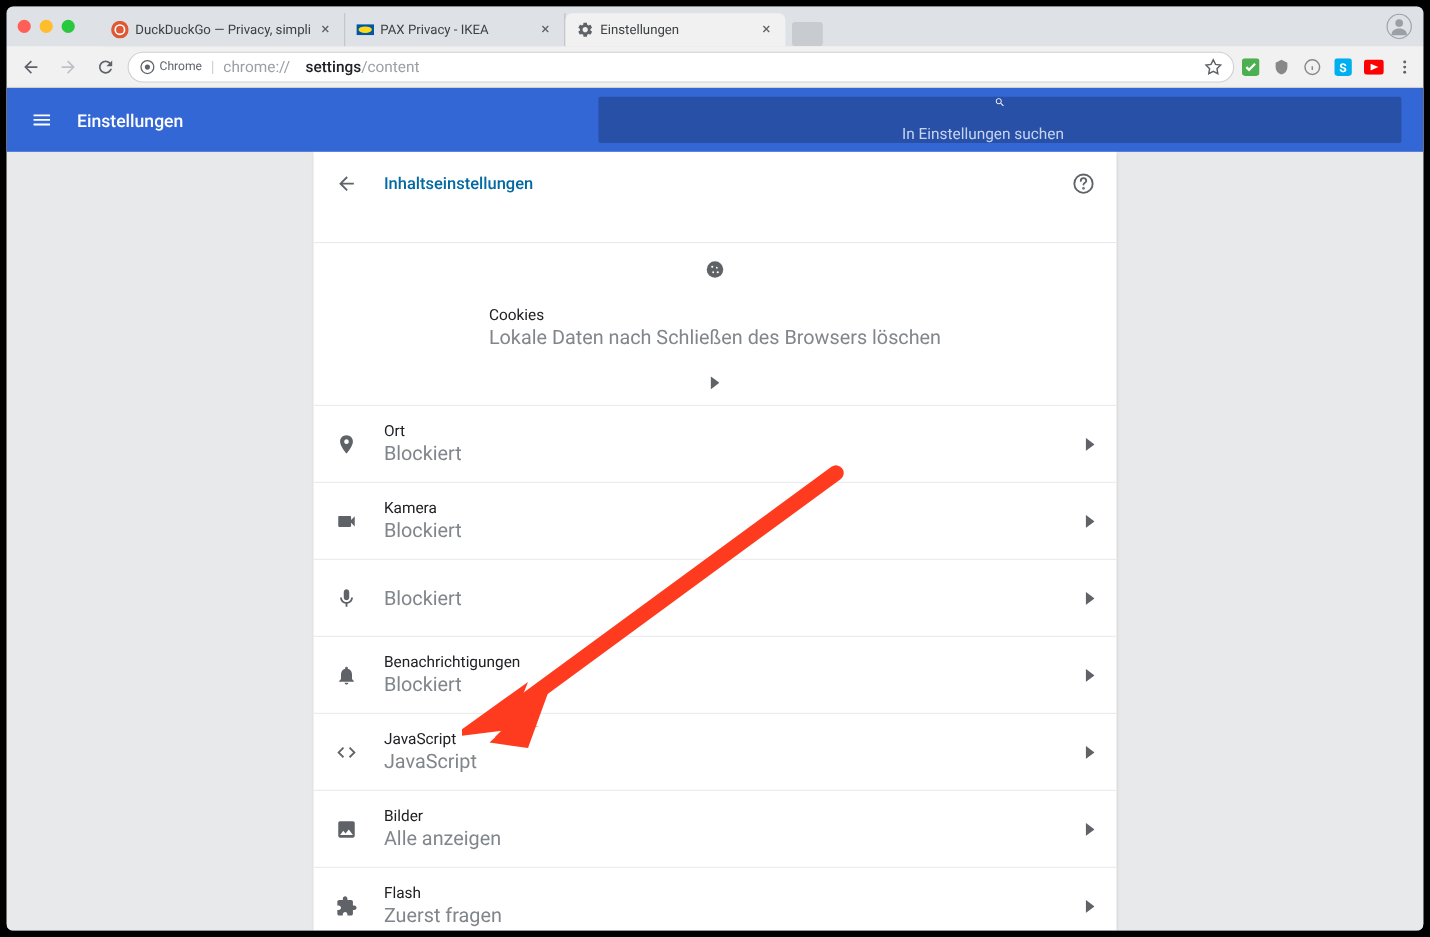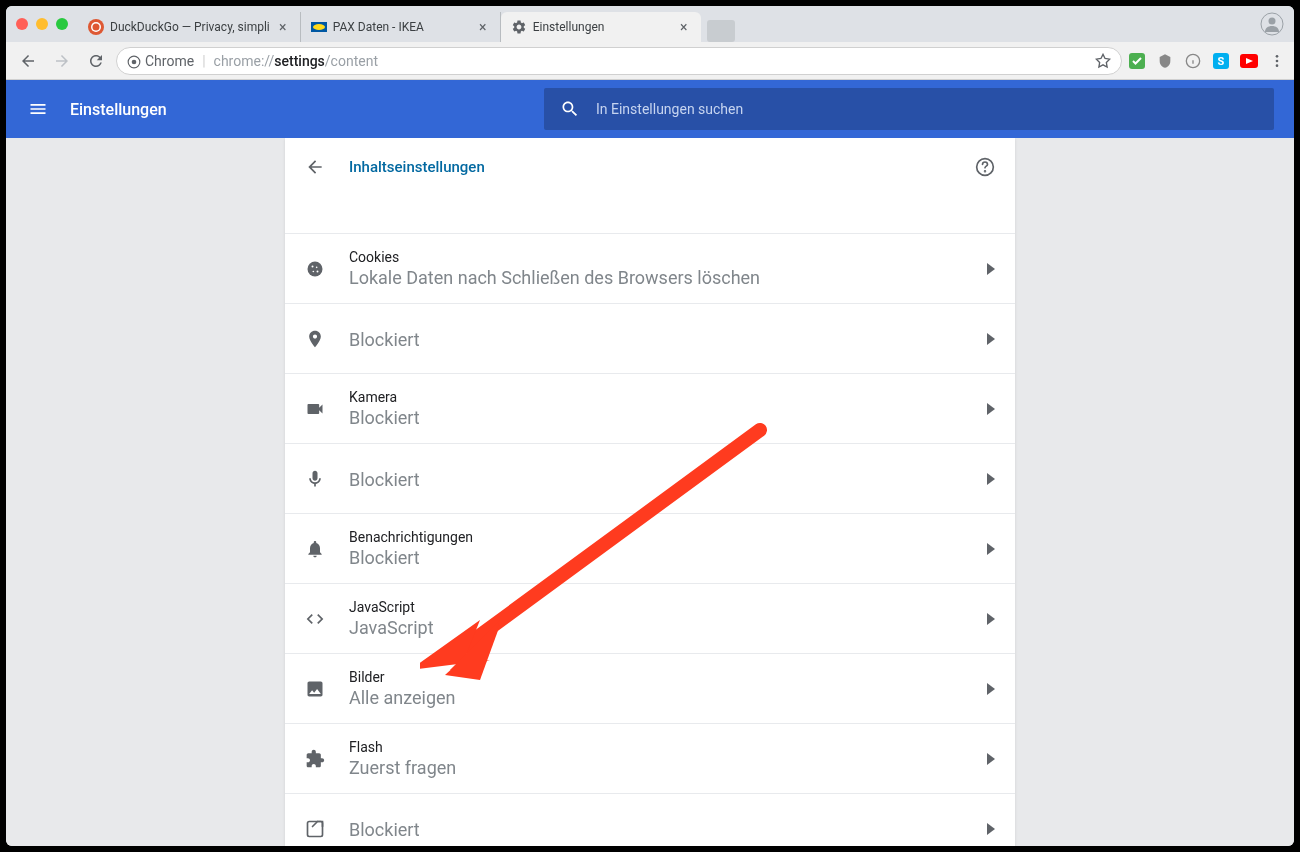--- a/index.html
+++ b/index.html
@@ -1,58 +1,58 @@
 <!DOCTYPE html>
 <html><head>
 <meta charset="utf-8">
 <style>
 * { margin: 0; padding: 0; box-sizing: border-box; font-family: -apple-system, BlinkMacSystemFont, "Segoe UI", Roboto, Arial, sans-serif; }
 body { background: #000; width: 1300px; height: 852px; overflow: hidden; position: relative; }
 .window { position: absolute; top: 6px; left: 6px; right: 6px; bottom: 6px; background: #dee1e6; border-radius: 6px; overflow: hidden; display: flex; flex-direction: column; }
-.titlebar { height: 36px; background: #dee1e6; display: flex; align-items: center; padding: 0 10px; }
+.titlebar { height: 36px; background: #dee1e6; display: flex; align-items: center; padding: 0 10px; gap: 13px; }
 .traffic-lights { display: flex; gap: 8px; margin-right: 10px; }
 .light { width: 12px; height: 12px; border-radius: 50%; }
 .light.red { background: #ff5f57; }
 .light.yellow { background: #ffbd2e; }
 .light.green { background: #28c93f; }
 .tabs { display: flex; flex: 1; height: 100%; align-items: flex-end; }
 .tab { height: 30px; display: flex; align-items: center; padding: 0 10px; gap: 6px; font-size: 12px; color: #3c4043; border-right: 1px solid #b8bcc0; min-width: 200px; max-width: 240px; background: #dee1e6; cursor: pointer; position: relative; }
 .tab.active { background: #f1f1f1; border-radius: 6px 6px 0 0; border-right: none; }
 .tab .favicon { width: 16px; height: 16px; flex-shrink: 0; display: flex; align-items: center; justify-content: center; }
 .tab .tab-title { flex: 1; white-space: nowrap; overflow: hidden; text-overflow: ellipsis; }
 .tab .tab-close { width: 14px; height: 14px; display: flex; align-items: center; justify-content: center; color: #5f6368; font-size: 14px; }
 .newtab { width: 28px; height: 22px; background: #c8ccd0; margin-left: 6px; border-radius: 3px; }
 .titlebar-right { margin-left: auto; display: flex; align-items: center; gap: 10px; color: #5f6368; }
 .avatar-icon { width: 24px; height: 24px; }
 .toolbar { height: 38px; background: #f1f1f1; display: flex; align-items: center; padding: 0 8px; gap: 6px; border-bottom: 1px solid #d0d0d0; }
 .nav-btn { width: 28px; height: 28px; display: flex; align-items: center; justify-content: center; color: #5f6368; cursor: pointer; }
 .nav-btn.disabled { color: #bdc1c6; }
 .omnibox { flex: 1; height: 28px; background: #fff; border: 1px solid #d0d0d0; border-radius: 14px; display: flex; align-items: center; padding: 0 10px; gap: 8px; font-size: 14px; }
-.omnibox .chrome-chip { color: #5f6368; display: flex; align-items: flex-end; gap: 4px; font-size: 14px; }
+.omnibox .chrome-chip { color: #5f6368; display: flex; align-items: flex-start; gap: 4px; font-size: 11px; }
 .omnibox .url-text { color: #9aa0a6; }
-.omnibox .url-text .bold { color: #202124; font-weight: 500; }
+.omnibox .url-text .bold { color: #202124; font-weight: 500; margin-left: 14px; }
 .omnibox .star { margin-left: auto; color: #5f6368; }
 .ext-icons { display: flex; align-items: center; gap: 10px; }
 .ext-icon { width: 18px; height: 18px; display: flex; align-items: center; justify-content: center; }
 .content-area { flex: 1; background: #e8e9eb; display: flex; flex-direction: column; overflow: hidden; }
 .blue-header { height: 58px; background: #3367d6; display: flex; align-items: center; padding: 0 20px; gap: 20px; color: #fff; }
 .hamburger { width: 24px; height: 24px; cursor: pointer; display: flex; align-items: center; justify-content: center; }
 .header-title { font-size: 16px; font-weight: 500; margin-right: auto; }
-.searchbox { width: 730px; height: 42px; background: #2850a7; border-radius: 2px; display: flex; align-items: center; padding: 0 16px; gap: 16px; color: #fff; margin-left: 100px; }
+.searchbox { width: 730px; height: 42px; background: #2850a7; border-radius: 2px; display: flex; align-items: center; padding: 0 16px; gap: 16px; color: #fff; margin-left: 100px; flex-direction: column; }
 .searchbox input { background: transparent; border: none; outline: none; color: #fff; font-size: 14px; flex: 1; }
 .searchbox input::placeholder { color: #c6d4f0; }
 .scroll-area { flex: 1; display: flex; justify-content: center; overflow: hidden; padding-top: 0; }
 .settings-panel { width: 730px; background: #fff; box-shadow: 0 1px 3px rgba(0,0,0,0.1); }
 .panel-header { height: 58px; display: flex; align-items: center; padding: 0 20px; gap: 24px; }
 .panel-header .back { color: #5f6368; cursor: pointer; }
 .panel-header .title { font-size: 15px; color: #0369a1; font-weight: 500; flex: 1; }
 .panel-header .help { color: #5f6368; cursor: pointer; }
 .settings-list { }
 .settings-row { display: flex; align-items: center; padding: 14px 20px; border-top: 1px solid #e8eaed; cursor: pointer; gap: 24px; min-height: 70px; }
-.settings-row:first-child { border-top: none; margin-top: 37px; border-top: 1px solid #e8eaed; }
+.settings-row:first-child { border-top: none; margin-top: 24px; border-top: 1px solid #e8eaed; flex-direction: column; }
 .row-icon { width: 20px; color: #5f6368; display: flex; align-items: center; justify-content: center; }
 .row-text { flex: 1; }
 .row-title { font-size: 14px; color: #202124; }
 .row-subtitle { font-size: 18px; color: #80868b; margin-top: 2px; }
 .row-chevron { color: #5f6368; }
 .arrow-annotation { position: absolute; top: 420px; left: 420px; pointer-events: none; z-index: 100; }
 svg { display: block; }
 </style>
 </head>
 <body>
@@ -77,21 +77,21 @@
         <span class="tab-title">DuckDuckGo — Privacy, simpli</span>
         <span class="tab-close">×</span>
       </div>
       <div class="tab">
         <span class="favicon">
           <svg width="16" height="10" viewBox="0 0 16 10">
               <rect width="16" height="10" fill="#0058a3"></rect>
               <ellipse cx="8" cy="5" rx="6" ry="3" fill="#ffda1a"></ellipse>
             </svg>
         </span>
-        <span class="tab-title">PAX Daten - IKEA</span>
+        <span class="tab-title">PAX Privacy - IKEA</span>
         <span class="tab-close">×</span>
       </div>
       <div class="tab active">
         <span class="favicon">
           <svg width="16" height="16" viewBox="0 0 24 24" fill="#5f6368">
               <path d="M19.14 12.94c.04-.3.06-.61.06-.94 0-.32-.02-.64-.07-.94l2.03-1.58c.18-.14.23-.41.12-.61l-1.92-3.32c-.12-.22-.37-.29-.59-.22l-2.39.96c-.5-.38-1.03-.7-1.62-.94l-.36-2.54c-.04-.24-.24-.41-.48-.41h-3.84c-.24 0-.43.17-.47.41l-.36 2.54c-.59.24-1.13.57-1.62.94l-2.39-.96c-.22-.08-.47 0-.59.22L2.74 8.87c-.12.21-.08.47.12.61l2.03 1.58c-.05.3-.07.63-.07.94 0 .31.02.64.06.94l-2.03 1.58c-.18.14-.23.41-.12.61l1.92 3.32c.12.22.37.29.59.22l2.39-.96c.5.38 1.03.7 1.62.94l.36 2.54c.05.24.24.41.48.41h3.84c.24 0 .44-.17.47-.41l.36-2.54c.59-.24 1.13-.56 1.62-.94l2.39.96c.22.08.47 0 .59-.22l1.92-3.32c.12-.22.07-.47-.12-.61l-2.01-1.58zM12 15.6c-1.98 0-3.6-1.62-3.6-3.6s1.62-3.6 3.6-3.6 3.6 1.62 3.6 3.6-1.62 3.6-3.6 3.6z"></path>
             </svg>
         </span>
         <span class="tab-title">Einstellungen</span>
         <span class="tab-close">×</span>
@@ -238,20 +238,21 @@
                 </svg>
               </span>
           </div>
           <div class="settings-row">
             <span class="row-icon">
                 <svg width="20" height="20" viewBox="0 0 24 24" fill="#5f6368">
                   <path d="M12 2C8 2 5 5 5 9c0 5 7 13 7 13s7-8 7-13c0-4-3-7-7-7zm0 9.5c-1.4 0-2.5-1.1-2.5-2.5S10.6 6.5 12 6.5s2.5 1.1 2.5 2.5S13.4 11.5 12 11.5z"></path>
                 </svg>
               </span>
             <div class="row-text">
+              <div class="row-title">Ort</div>
               <div class="row-subtitle">Blockiert</div>
             </div>
             <span class="row-chevron">
                 <svg width="8" height="12" viewBox="0 0 8 12" fill="#5f6368">
                   <path d="M0 0l8 6-8 6z"></path>
                 </svg>
               </span>
           </div>
           <div class="settings-row">
             <span class="row-icon">

